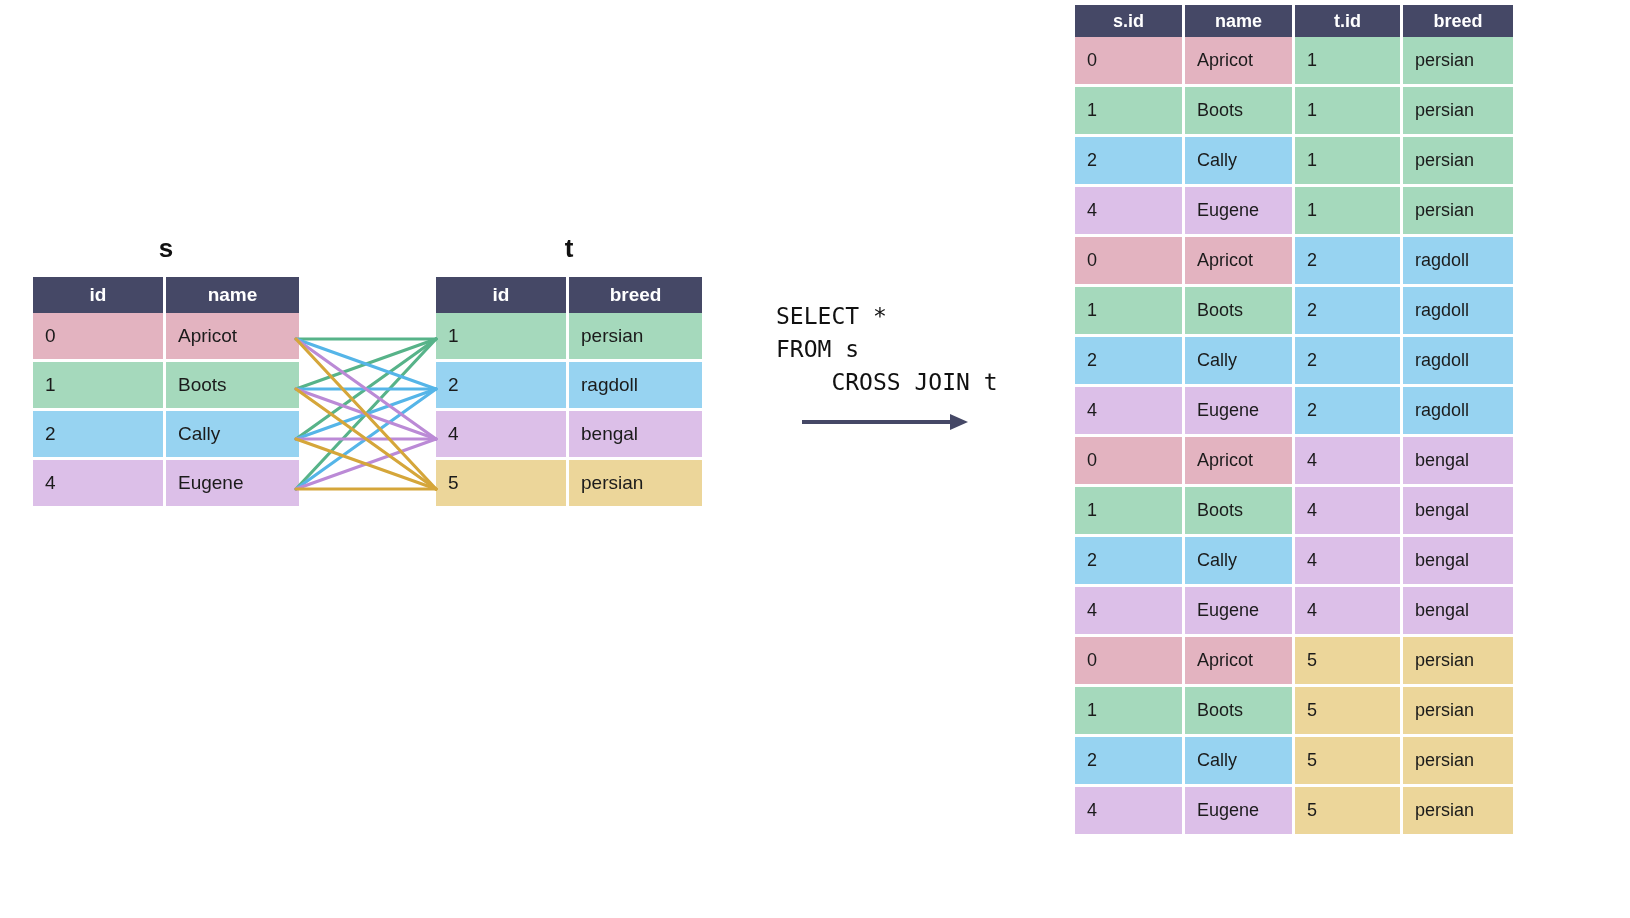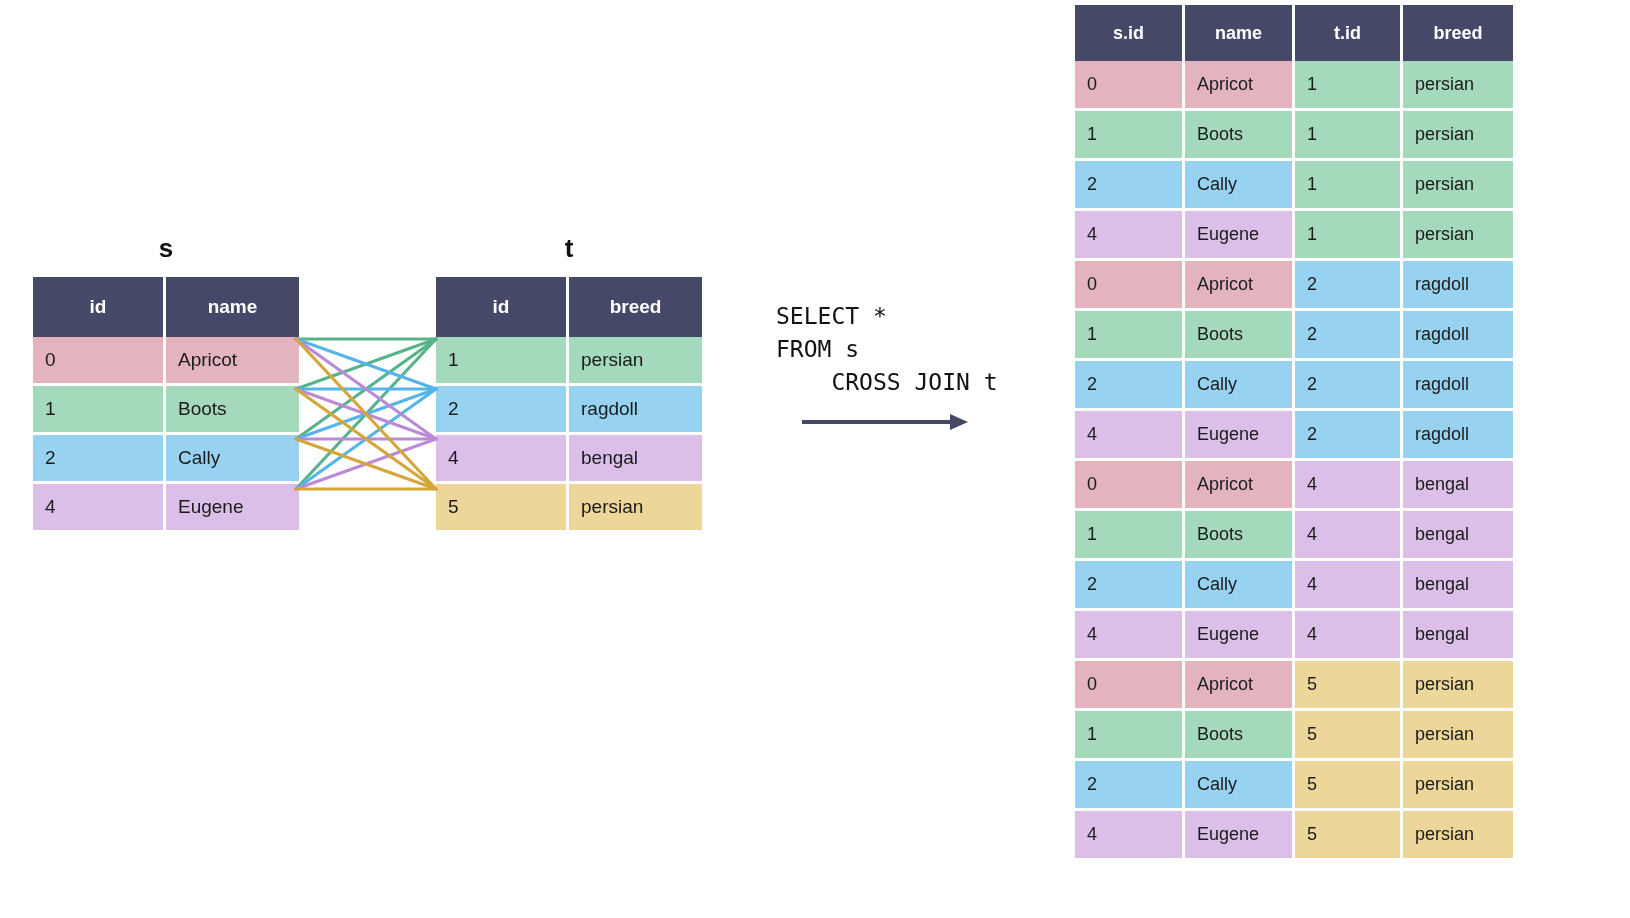--- a/index.html
+++ b/index.html
@@ -22,21 +22,21 @@
     border-spacing: 0;
     table-layout: fixed;
   }
   .tbl th {
     background: #454866;
     color: #ffffff;
     font-weight: bold;
     text-align: center;
     font-size: 19px;
     height: 36px;
-    padding: 12px;
+    padding: 0;
     border-right: 3px solid #ffffff;
   }
   .tbl th:last-child { border-right: none; }
   .tbl td {
     font-size: 19px;
     color: #1b1b1b;
     text-align: left;
     padding: 0 0 0 12px;
     height: 46px;
     border-right: 3px solid #ffffff;

